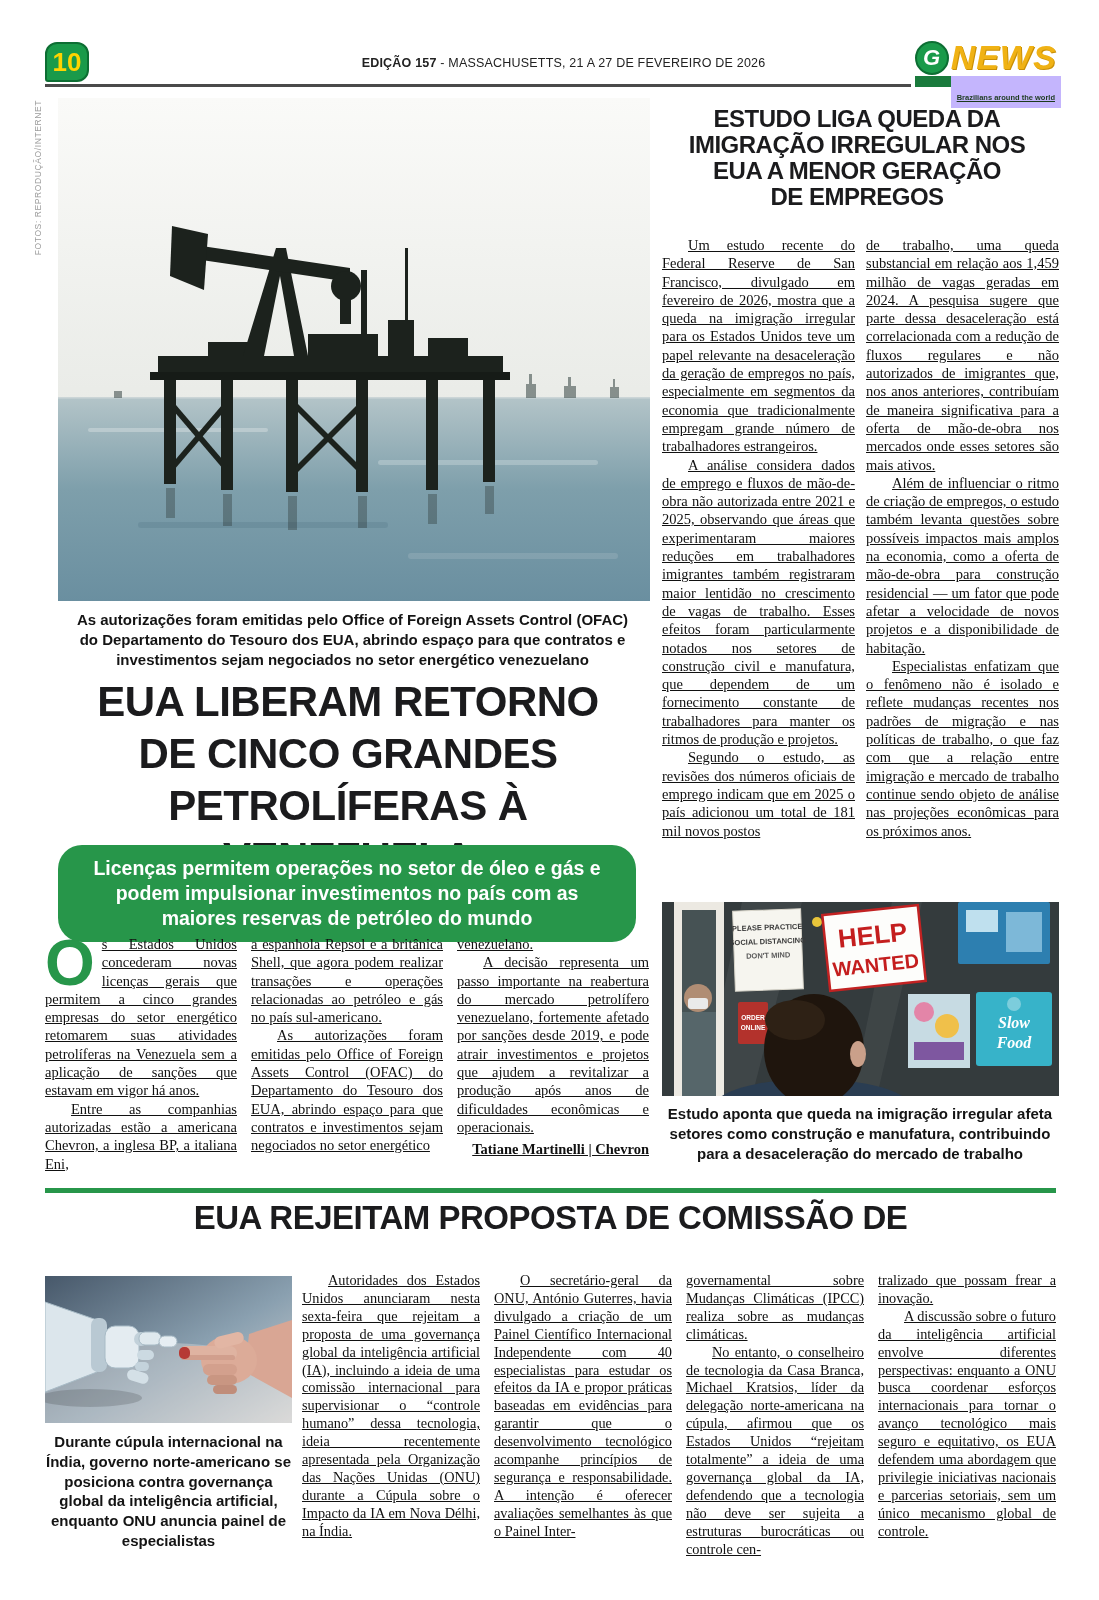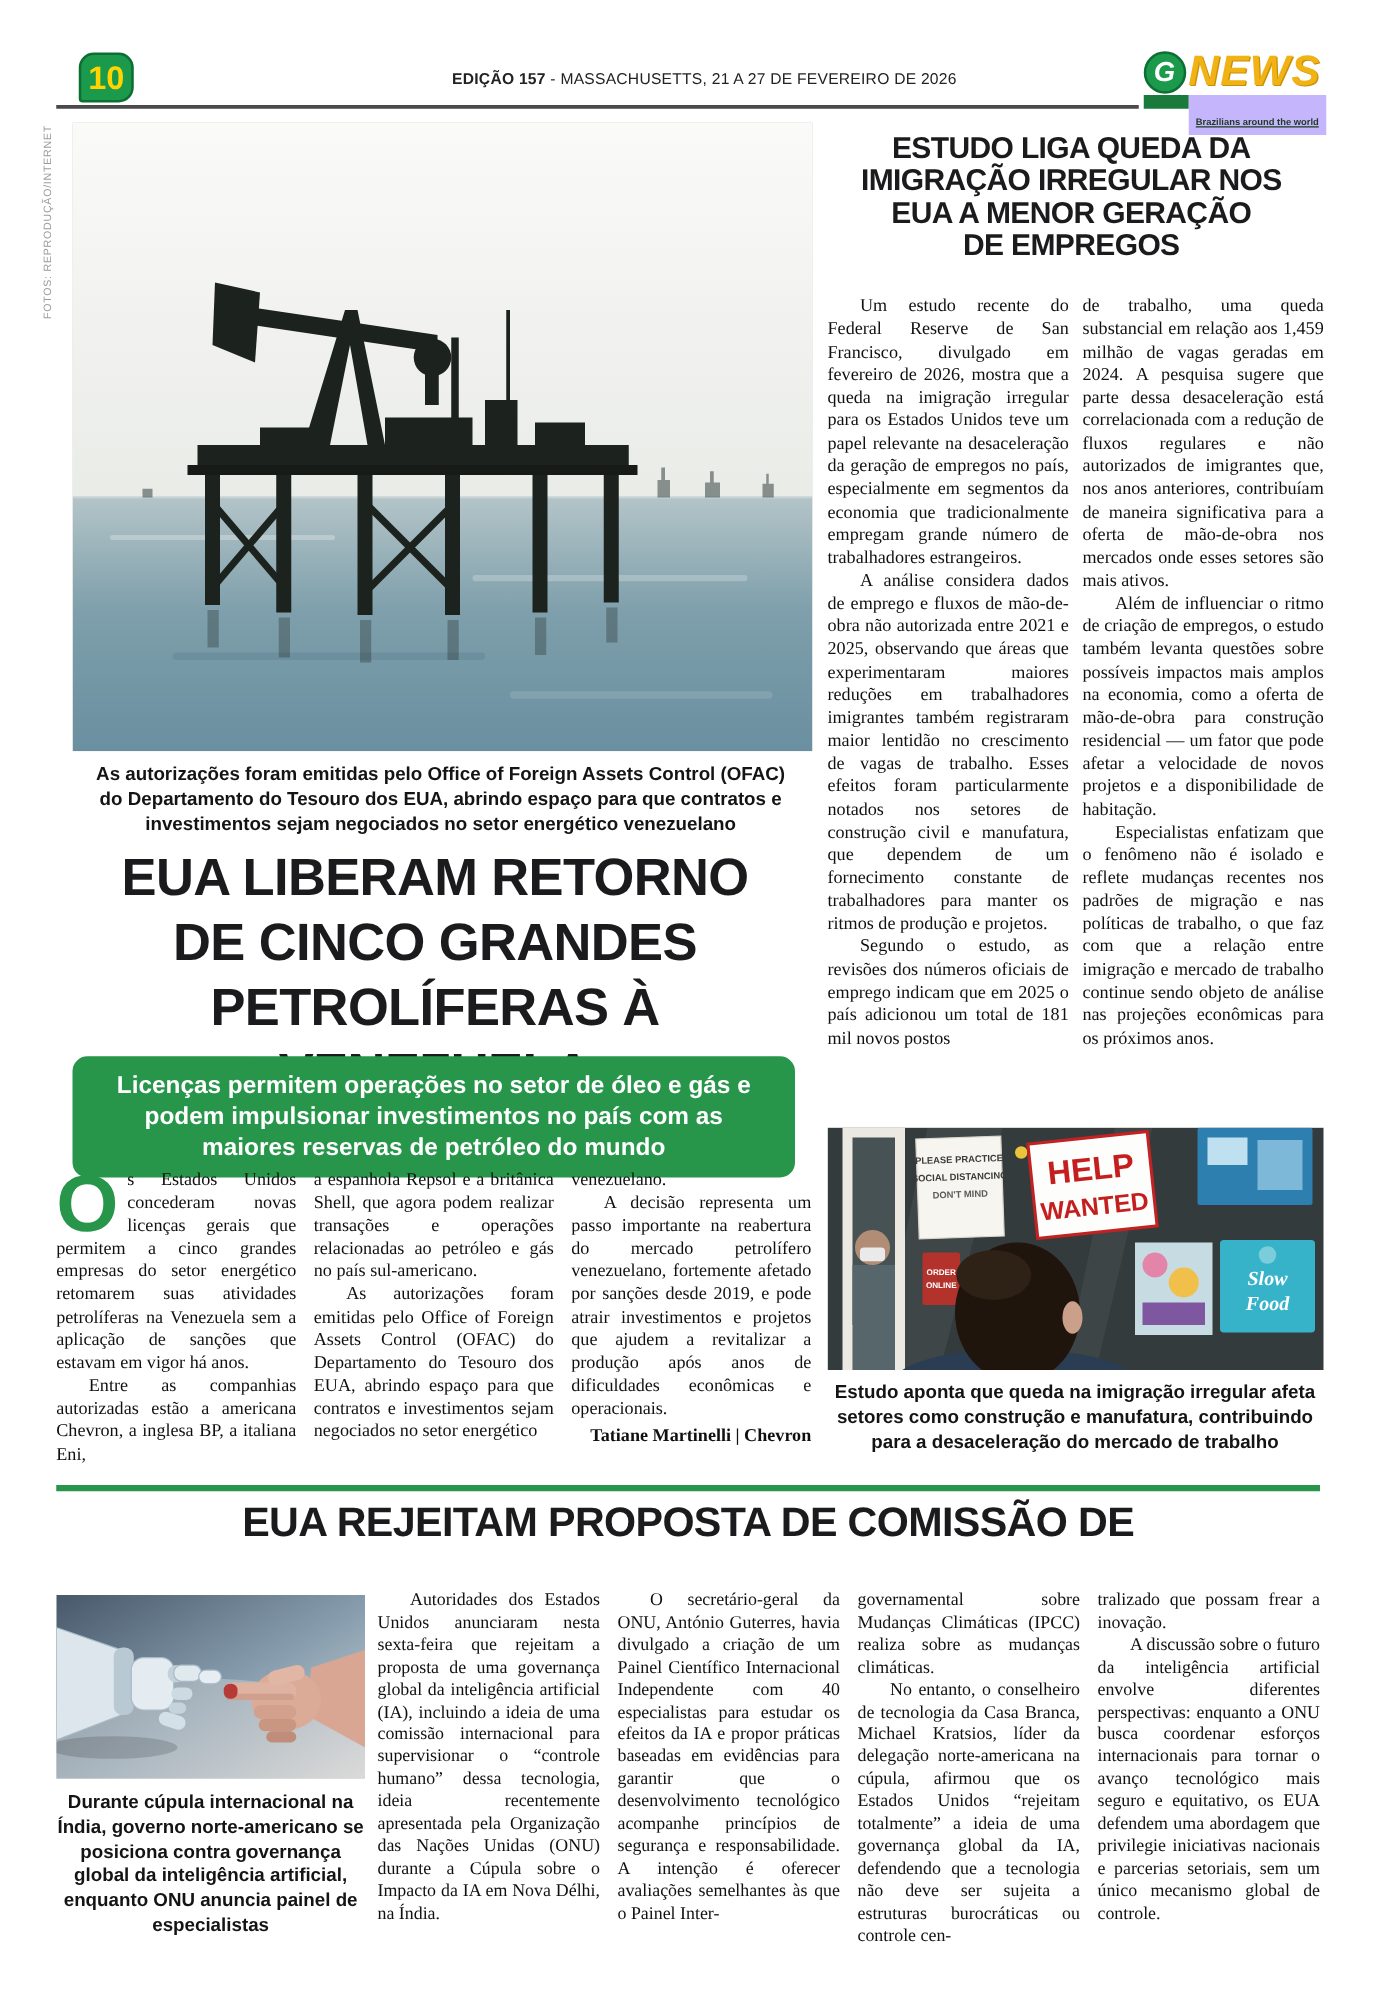--- a/index.html
+++ b/index.html
@@ -4,21 +4,21 @@
 <style>
   * { box-sizing: border-box; margin: 0; padding: 0; }
   body { background:#fff; }
   .page {
     position: relative; width: 1099px; height: 1600px; background: #fff;
     font-family: "Liberation Sans", sans-serif; overflow: hidden; color:#111;
   }
   
   .header-rule { position:absolute; top:84px; left:45px; width:1011px; height:3px; background:#4a4a4a; }
   .page-badge {
-    position:absolute; top:42px; left:63px; width:44px; height:40px;
+    position:absolute; top:42px; left:45px; width:44px; height:40px;
     background:#1a9a4a; border:2px solid #0d6e33; border-radius:12px 12px 12px 3px;
     color:#ffd400; font-weight:800; font-size:26px; display:flex; align-items:center; justify-content:center;
   }
   .edition { position:absolute; top:56px; left:0; width:100%; text-align:center; font-size:12.5px; color:#222; letter-spacing:.2px; }
   .edition b { font-weight:800;margin-left:28px; }
   .logo { position:absolute; top:36px; right:34px; background:#fff; padding:2px 4px; z-index:2; }
   .logo-top { display:flex; align-items:center; gap:2px; }
   .logo-g {
     width:34px; height:34px; background:#1a9a4a; border-radius:50%;
     color:#fff; font-weight:800; font-size:22px; font-style:italic;
@@ -32,26 +32,26 @@
     position:absolute; left:33px; top:100px; writing-mode:vertical-rl; transform:rotate(180deg);
     font-size:8.5px; color:#9c9c9c; letter-spacing:.6px;
   }
   
   .photo { position:absolute; overflow:hidden; background:#ddd; }
   .photo svg { display:block; width:100%; height:100%; }
   .caption { position:absolute; font-weight:700; font-size:15px; line-height:1.32; text-align:center; color:#141414; }
   .headline { position:absolute; font-weight:800; color:#1b1b1d; letter-spacing:-.5px; text-align:center; }
   .body-text p { font-family:"Liberation Serif", serif; font-size:14.5px; line-height:18.3px; text-align:justify; color:#101010; hyphens:auto; }
   .ind { text-indent:26px; }
-  .cols { position:absolute; display:flex; }
+  .cols { position:absolute; display:flex;text-decoration:underline; }
   .col { flex:0 0 auto; }
   
   .oil-headline { top:676px; left:45px; width:606px; font-size:42px; line-height:1.24; }
   .subhead-box {
-    position:absolute; top:845px; left:58px; width:578px; background:#27964a; border-radius:12px;
+    position:absolute; top:845px; left:58px; width:578px; background:#27964a; border-radius:24px;
     color:#fff; font-weight:700; font-size:19.5px; line-height:1.28; text-align:center; padding:11px 24px;
   }
   .oil-cols { top:935px; left:45px; gap:14px; }
   .oil-cols .col { width:192px; }
   .dropcap {
     float:left; color:#27964a; font-weight:800; font-size:64px; line-height:50px;
     margin:3px 7px 0 0; font-family:"Liberation Sans", sans-serif;
   }
   .byline { font-weight:700; text-align:right !important; margin-top:4px; }
   

